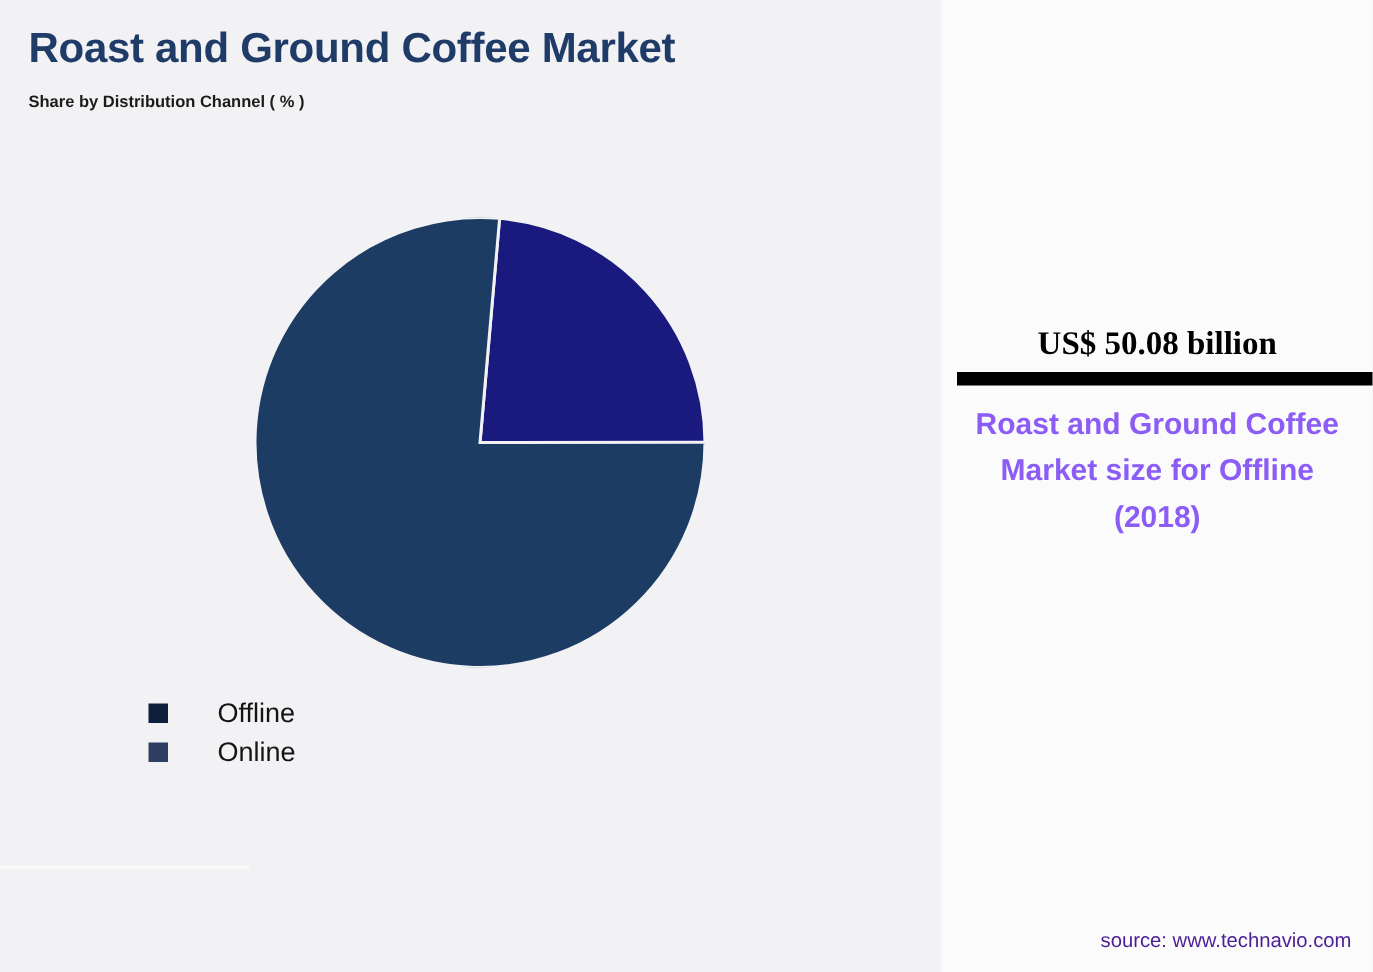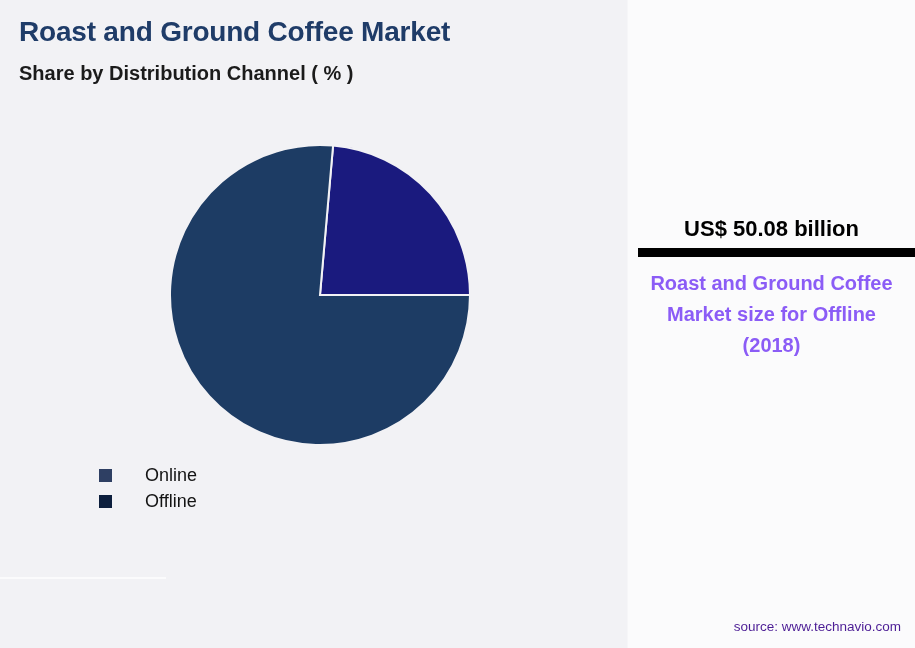--- a/index.html
+++ b/index.html
@@ -36,21 +36,21 @@
     font-size: 28px;
     font-weight: bold;
     color: #1f3c68;
     letter-spacing: -0.2px;
     white-space: nowrap;
   }
   .chart-subtitle {
     position: absolute;
     left: 19px;
     top: 62px;
-    font-size: 20px;
+    font-size: 11px;
     font-weight: bold;
     color: #1b1b1b;
     white-space: nowrap;
   }
 
   
   .pie-wrap {
     position: absolute;
     left: 170px;
     top: 145px;
@@ -110,20 +110,21 @@
   .kpi-value {
     position: absolute;
     left: 0;
     right: 0;
     top: 216px;
     text-align: center;
     font-size: 22px;
     font-weight: bold;
     color: #000000;
     white-space: nowrap;
+    font-family: Liberation Serif, serif;
   }
   .kpi-bar {
     position: absolute;
     left: 10px;
     right: 0;
     top: 248px;
     height: 9px;
     background: #000000;
   }
   .kpi-desc {
@@ -163,26 +164,26 @@
       <svg class="pie-svg" viewBox="0 0 300 300">
         <g id="pie-slices">
             <path d="M 150 150 L 163.07 0.57 A 150 150 0 0 1 300.00 149.90 Z" fill="#1a1a7e" stroke="#f2f2f5" stroke-width="2"></path>
             <path d="M 150 150 L 300.00 149.90 A 150 150 0 1 1 163.07 0.57 Z" fill="#1d3c64" stroke="#f2f2f5" stroke-width="2"></path>
           </g>
       </svg>
     </div>
 
     <div class="legend">
       <div class="legend-row">
+        <span class="legend-swatch" style="background: rgb(13, 31, 61);"></span>
+        <span class="legend-label">Offline</span>
+      </div>
+      <div class="legend-row">
         <span class="legend-swatch" style="background: rgb(46, 63, 99);"></span>
         <span class="legend-label">Online</span>
-      </div>
-      <div class="legend-row">
-        <span class="legend-swatch" style="background: rgb(13, 31, 61);"></span>
-        <span class="legend-label">Offline</span>
       </div>
     </div>
 
     <div class="footer-rule"></div>
   </div>
 
   <div class="right-panel">
 
     <div class="kpi-value">US$ 50.08 billion</div>
 

